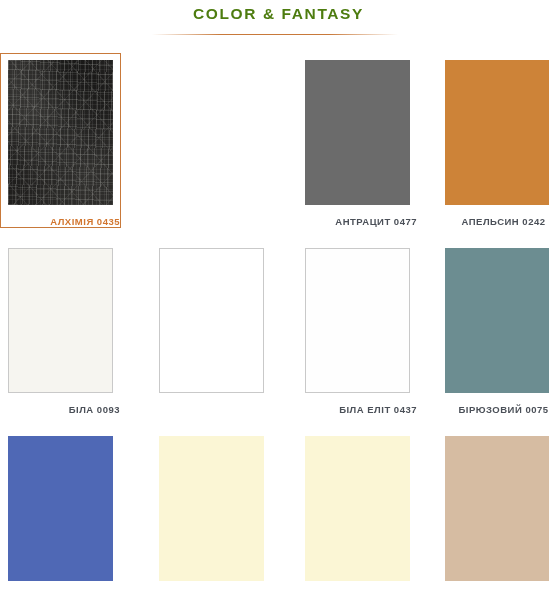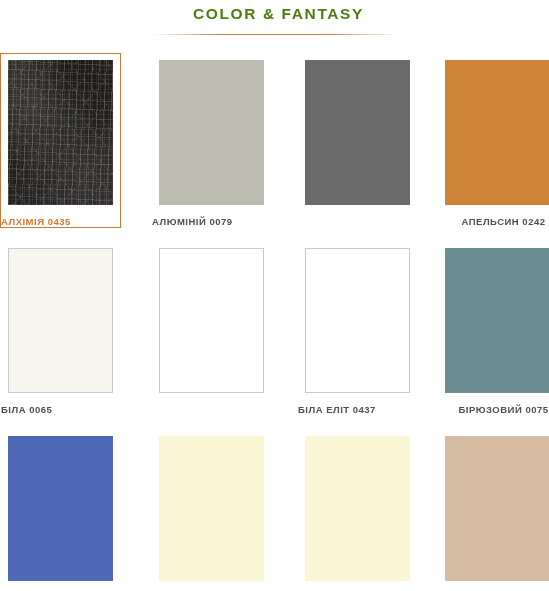--- a/index.html
+++ b/index.html
@@ -76,21 +76,21 @@
       repeating-linear-gradient(90deg, rgba(255,255,255,0.07) 0 1px, rgba(0,0,0,0) 1px 4px),
       repeating-linear-gradient(0deg, rgba(255,255,255,0.06) 0 1px, rgba(0,0,0,0) 1px 5px),
       radial-gradient(ellipse at 28% 34%, rgba(120,120,115,0.30), rgba(0,0,0,0) 56%),
       radial-gradient(ellipse at 72% 74%, rgba(100,100,96,0.26), rgba(0,0,0,0) 58%),
       radial-gradient(ellipse at 55% 12%, rgba(0,0,0,0.55), rgba(0,0,0,0) 62%),
       linear-gradient(160deg, #2c2b29 0%, #1b1a19 48%, #262523 100%);
   }
 
   .swatch-label {
     margin-top: 11px;
-    text-align: left;
+    text-align: right;
     font-size: 9.5px;
     font-weight: 700;
     letter-spacing: 0.5px;
     color: #4b5058;
     white-space: nowrap;
   }
   .swatch-card.selected .swatch-label { color: #d2762f; }
   .swatch-card.col-3 .swatch-label { text-align: center; }
 </style>
 </head>
@@ -102,37 +102,34 @@
 
   <div class="title-rule"></div>
 
   <div class="swatch-grid">
 
     <div class="swatch-row row-1">
       <div class="swatch-card col-0 selected">
         <div class="swatch-chip texture-scratched"></div>
         <div class="swatch-label">АЛХІМІЯ 0435</div>
       </div>
-      <div class="swatch-card col-1">
-        <div class="swatch-chip" style="background-color: rgb(188, 188, 177);"></div>
-        <div class="swatch-label">АЛЮМІНІЙ 0079</div>
-      </div>
       <div class="swatch-card col-2">
         <div class="swatch-chip" style="background-color: rgb(107, 107, 107);"></div>
+        <div class="swatch-label">АНТРАЦИТ 0477</div>
       </div>
       <div class="swatch-card col-3">
         <div class="swatch-chip" style="background-color: rgb(205, 131, 56);"></div>
         <div class="swatch-label">АПЕЛЬСИН 0242</div>
       </div>
     </div>
 
     <div class="swatch-row row-2">
       <div class="swatch-card col-0">
         <div class="swatch-chip bordered" style="background-color: rgb(246, 245, 240);"></div>
-        <div class="swatch-label">БІЛА 0065</div>
+        <div class="swatch-label">БІЛА 0093</div>
       </div>
       <div class="swatch-card col-1">
         <div class="swatch-chip bordered" style="background-color: rgb(255, 255, 255);"></div>
       </div>
       <div class="swatch-card col-2">
         <div class="swatch-chip bordered" style="background-color: rgb(254, 254, 254);"></div>
         <div class="swatch-label">БІЛА ЕЛІТ 0437</div>
       </div>
       <div class="swatch-card col-3">
         <div class="swatch-chip" style="background-color: rgb(108, 141, 145);"></div>

